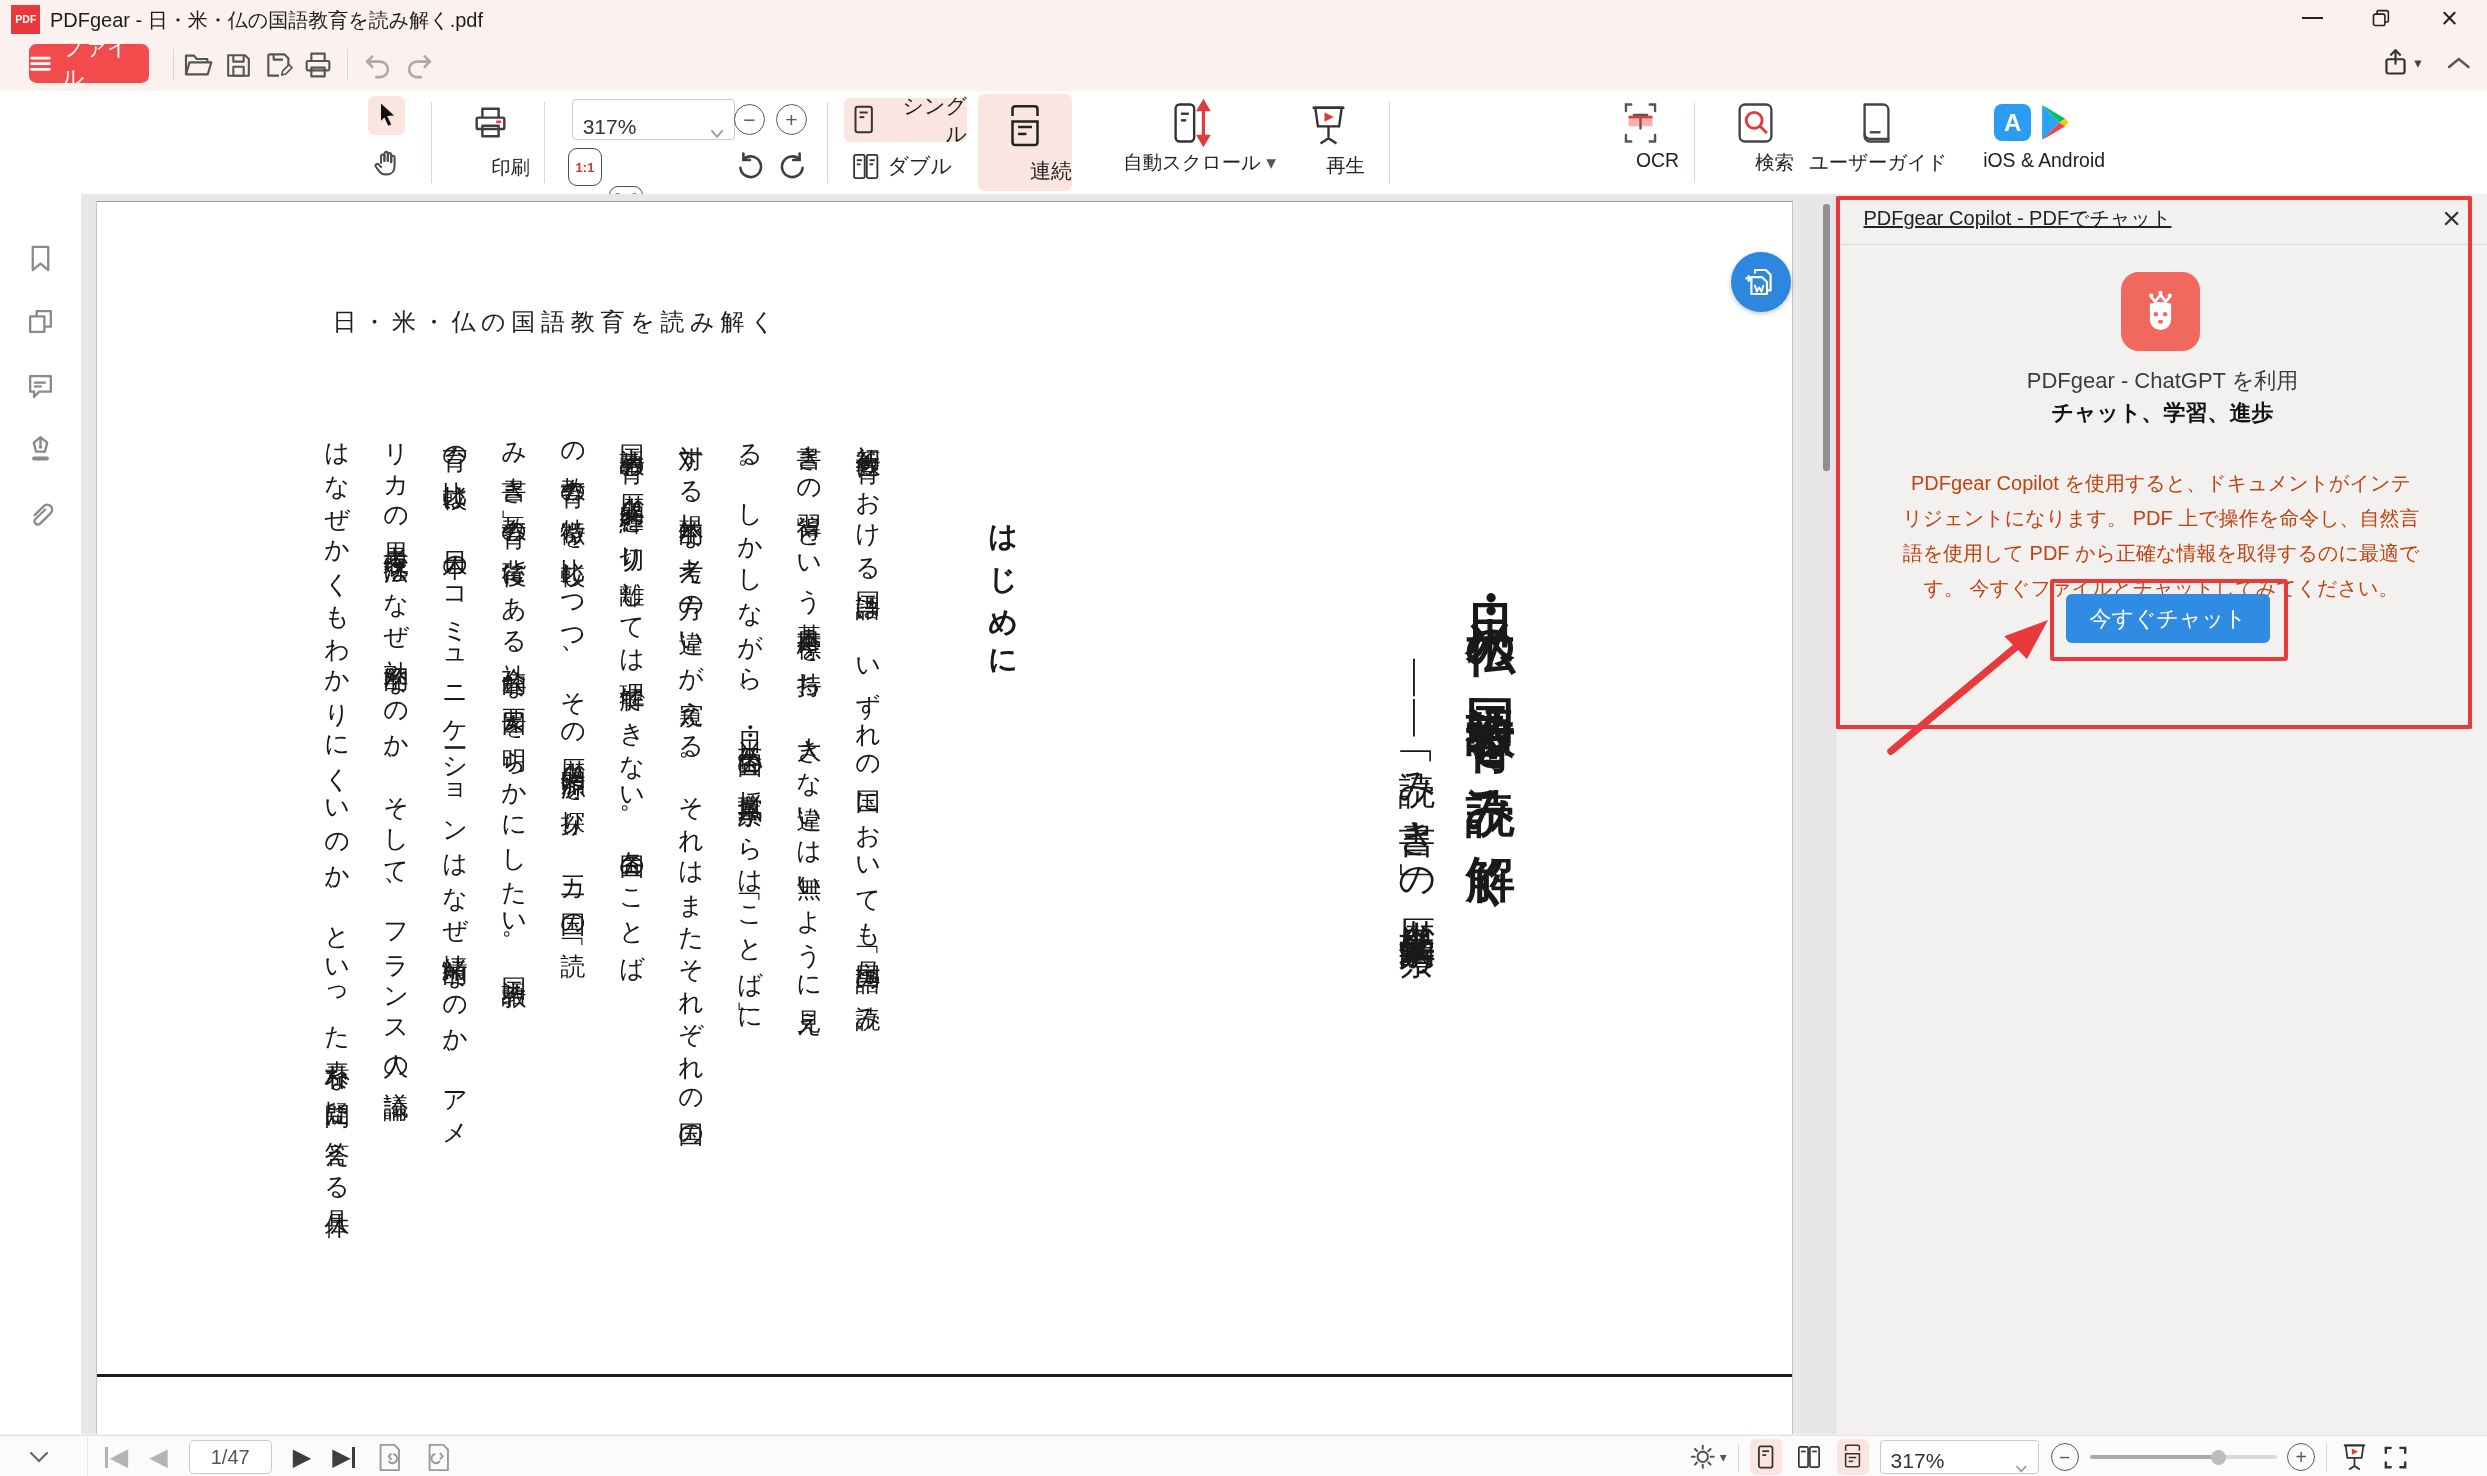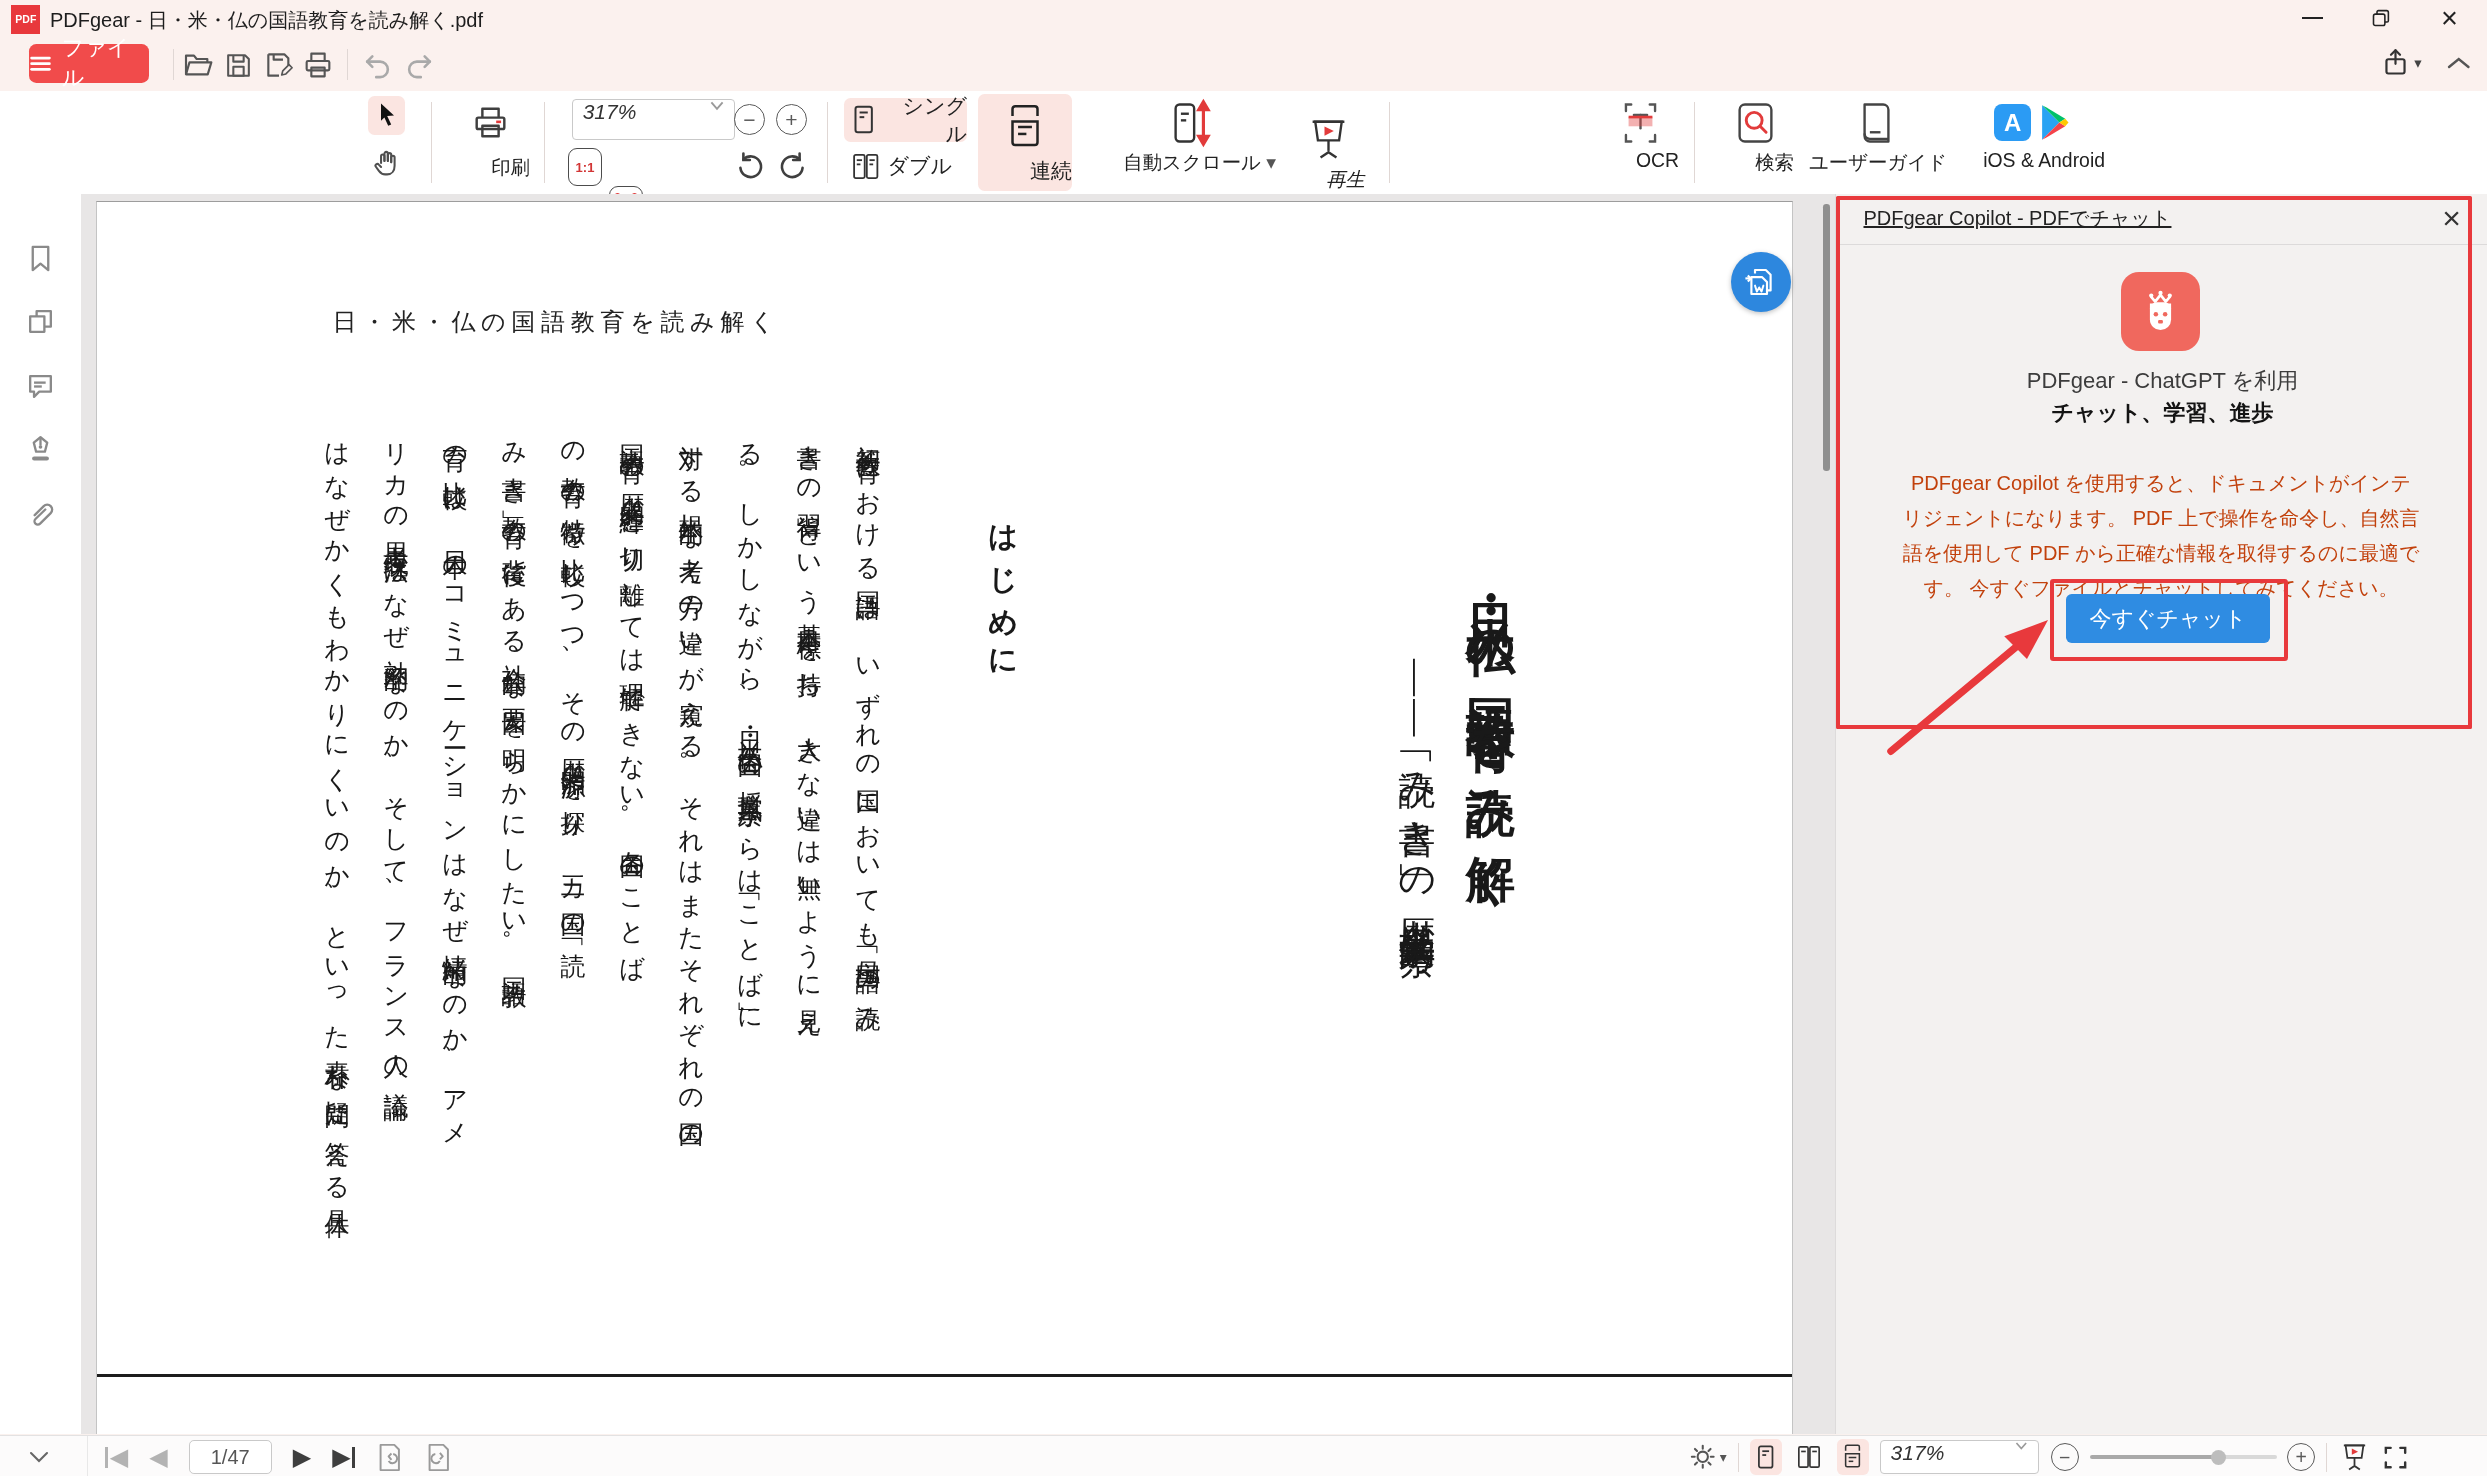--- a/index.html
+++ b/index.html
@@ -22,22 +22,22 @@
   .vsep{width:0.8px;background:#e0d7d4;}
   .qico{width:39px;height:39px;color:#5b5b5b;}
   .tab{position:relative;padding:6.5px 13px;font-size:22px;color:#1f1f1f;border-radius:4.9px;}
   .tab.active{background:#f1edeb;}
   .tab.active::after{content:"";position:absolute;left:3.2px;right:3.2px;bottom:-6.5px;height:4.9px;
                      background:#e8383c;border-radius:2.4px;}
   
   #toolbar{left:0;top:91px;width:2487px;height:104px;background:#ffffff;border-bottom:0.8px solid #e4e4e4;}
   .pink{background:#fbe5e1;border-radius:6.5px;}
   .tlabel{font-size:19.4px;color:#222;text-align:right;}
-  .selbox{background:#fff;border:0.8px solid #c9c9c9;border-radius:4px;display:flex;align-items:flex-start;
-          justify-content:space-between;padding:0 9.7px;font-size:21px;color:#333;font-style:italic;}
+  .selbox{background:#fff;border:0.8px solid #c9c9c9;border-radius:4px;display:flex;align-items:flex-end;
+          justify-content:space-between;padding:0 9.7px;font-size:21px;color:#333;}
   .circbtn{width:29px;height:29px;border:1.6px solid #5a5a5a;border-radius:50%;display:flex;
            align-items:center;justify-content:center;font-size:21px;color:#5a5a5a;line-height:0;}
   .fitbox{width:32px;height:36px;border:1.6px solid #4c4c4c;border-radius:9px;position:relative;background:#fff;}
   .dot{position:absolute;width:4.9px;height:4.9px;border-radius:50%;background:#e23b3b;}
   
   #sidebar{left:0;top:194px;width:81px;height:1240px;background:#ffffff;}
   .sbico{left:21px;width:39px;height:39px;color:#8a8a8a;}
   
   #viewer{left:81px;top:194px;width:1754px;height:1240px;background:#e8e6e6;overflow:hidden;}
   #page{position:absolute;left:14.6px;top:7.3px;width:1695px;height:1233px;background:#ffffff;
@@ -270,21 +270,21 @@
           <g stroke="#e23b3b" stroke-width="2.4" fill="#e23b3b">
           <line x1="26" y1="7" x2="26" y2="29"></line>
               <polygon points="26,2 22.5,8 29.5,8"></polygon>
               <polygon points="26,34 22.5,28 29.5,28"></polygon>
             </g>
           </svg>
       </div>
       <div class="tlabel" style="margin-top:1.6px;"><span>自動スクロール</span> <span style="color:#555;">▾</span></div>
     </div>
 
-    <div class="abs" style="left:1292px;top:23px;width:73px;height:94px;font-style:italic;">
+    <div class="abs" style="left:1292px;top:9px;width:73px;height:94px;">
       <div class="ico">
         <svg width="45" height="50" viewBox="0 0 34 36">
           <g fill="none" stroke="#333" stroke-width="1.8">
               <line x1="5" y1="5" x2="29" y2="5"></line>
           <path d="M7 5h20l-2 14H9z"></path>
               <line x1="17" y1="19" x2="17" y2="27"></line>
               <path d="M11 32l6-4 6 4"></path>
             </g>
           <polygon points="14,8.5 21,12 14,15.5" fill="#e23b3b"></polygon>
           </svg>

